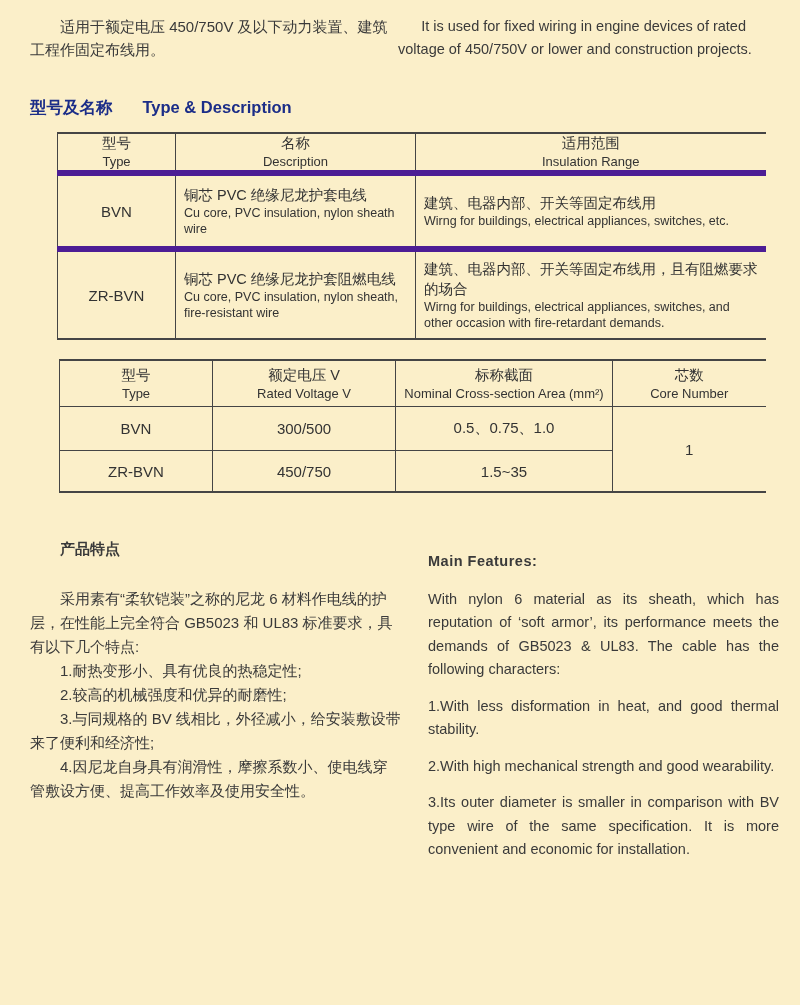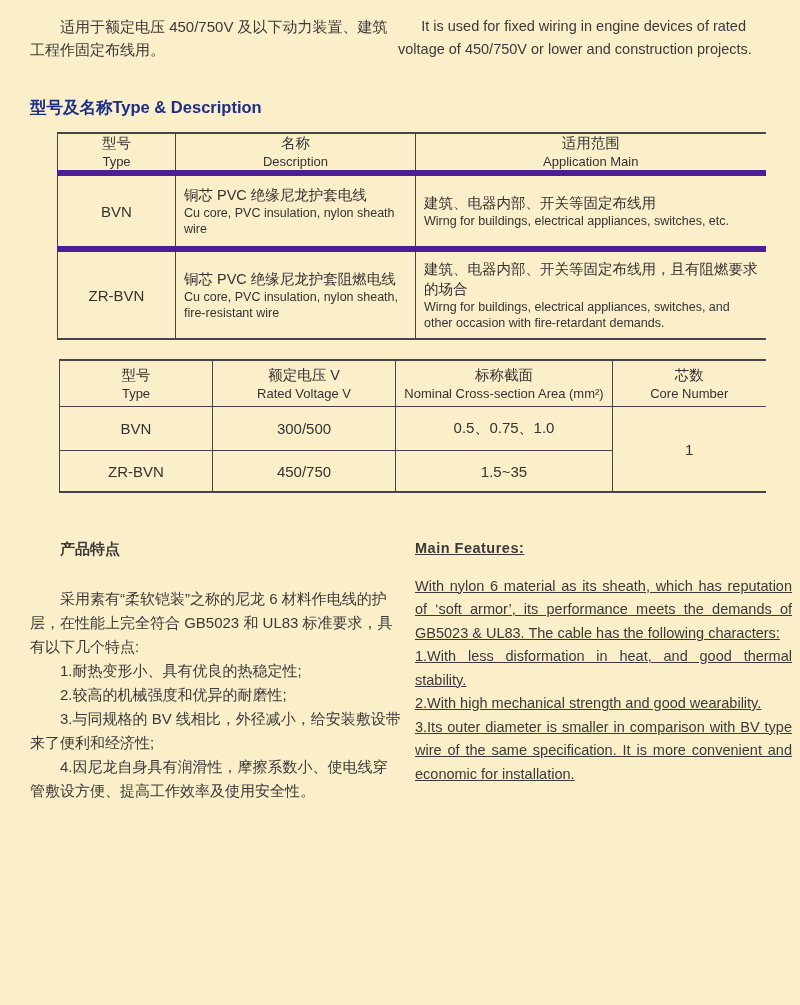--- a/index.html
+++ b/index.html
@@ -16,21 +16,21 @@
   .title-en { font-size:28px; font-weight:bold; font-style:italic; color:#2E3F97; letter-spacing:0.3px; line-height:32px; margin-top:3px; }
 
   
   .intro { display:flex; justify-content:flex-start; padding:15px 12px 0 30px; }
   .intro p { margin:0; color:#3a3a3a; }
   .intro-zh { width:368px; font-size:15px; line-height:23px; text-indent:2em; }
   .intro-en { width:376px; font-size:14.5px; line-height:23px; text-indent:1.6em; }
 
   
   .sec-head { margin:36px 0 0 30px; font-size:16.5px; color:#1B2D88; font-weight:bold; }
-  .sec-head .zh { }
+  .sec-head .zh { margin-right:30px; }
 
   
   table { border-collapse:collapse; table-layout:fixed; color:#333333; }
   th, td { padding:0; font-weight:normal; }
   .t1 { margin:13px 0 0 57px; width:708px;
         border-top:2px solid #454545; border-bottom:2px solid #454545; }
   .t1 th, .t1 td { border-left:1px solid #454545; }
   .t1 thead th { border-bottom:2px solid #454545; height:36px; text-align:center; vertical-align:middle; }
   .t1 tbody td { border-top:6px solid #4c1d95; vertical-align:middle; }
   .t1 .r1 td { height:62px; }
@@ -59,21 +59,21 @@
   .std-en .l2 { padding-left:6px; }
 
   
   .features { display:flex; margin-top:44px; }
   .feat-zh { margin-left:30px; width:372px; }
   .feat-en { margin-left:13px; width:377px; }
   .feat-head-zh { font-size:17px; color:#1B2D88; font-weight:bold; margin:0; }
   .feat-head-en { font-size:18px; color:#1B2D88; font-weight:bold; margin:0; letter-spacing:0.5px; }
   .feat-zh p { margin:0; font-size:15px; line-height:24px; color:#3a3a3a; text-indent:2em; }
   .feat-zh p.first { margin-top:26px; }
-  .feat-en p { margin:0; font-size:14.5px; line-height:23.5px; color:#3a3a3a; text-align:justify;text-decoration:underline; }
+  .feat-en p { margin:13px; font-size:14.5px; line-height:23.5px; color:#3a3a3a; text-align:justify; }
   .feat-en p.first { margin-top:14px; }
 </style>
 </head>
 <body>
 
 <div class="page">
 
 
   <div class="intro">
     <p class="intro-zh">适用于额定电压 450/750V 及以下动力装置、建筑工程作固定布线用。</p>
@@ -95,21 +95,21 @@
         <th>
           <div class="h-zh">型号</div>
           <div class="h-en">Type</div>
         </th>
         <th>
           <div class="h-zh">名称</div>
           <div class="h-en">Description</div>
         </th>
         <th>
           <div class="h-zh">适用范围</div>
-          <div class="h-en">Application Main</div>
+          <div class="h-en">Insulation Range</div>
         </th>
       </tr>
     </thead>
     <tbody>
       <tr class="r1">
         <td class="c-type">BVN</td>
         <td class="c-txt">
           <div class="cell-zh">铜芯 PVC 绝缘尼龙护套电线</div>
           <div class="cell-en">Cu core, PVC insulation, nylon sheath wire</div>
         </td>

